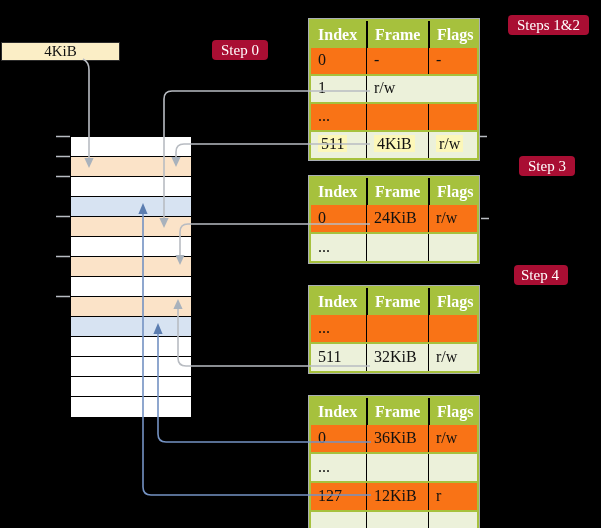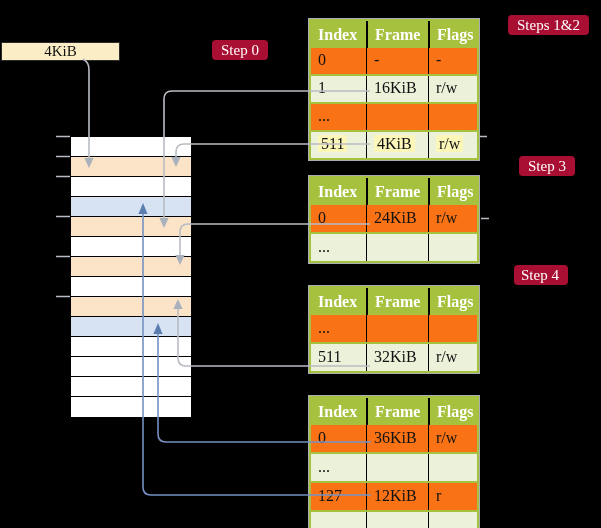--- a/index.html
+++ b/index.html
@@ -89,21 +89,20 @@
       <div class="hc c-frame">Frame</div>
       <div class="hc c-flags">Flags</div>
     </div>
     <div class="brow">
       <div class="bc c-index"><span>0</span></div>
       <div class="bc c-frame"><span>-</span></div>
       <div class="bc c-flags"><span>-</span></div>
     </div>
     <div class="brow shaded">
       <div class="bc c-index"><span>1</span></div>
-      <div class="bc c-frame"><span>16KiB</span></div>
       <div class="bc c-flags"><span>r/w</span></div>
     </div>
     <div class="brow">
       <div class="bc c-index"><span>...</span></div>
       <div class="bc c-frame"><span></span></div>
       <div class="bc c-flags"><span></span></div>
     </div>
     <div class="brow shaded">
       <div class="bc c-index"><span class="hl">511</span></div>
       <div class="bc c-frame"><span class="hl">4KiB</span></div>

